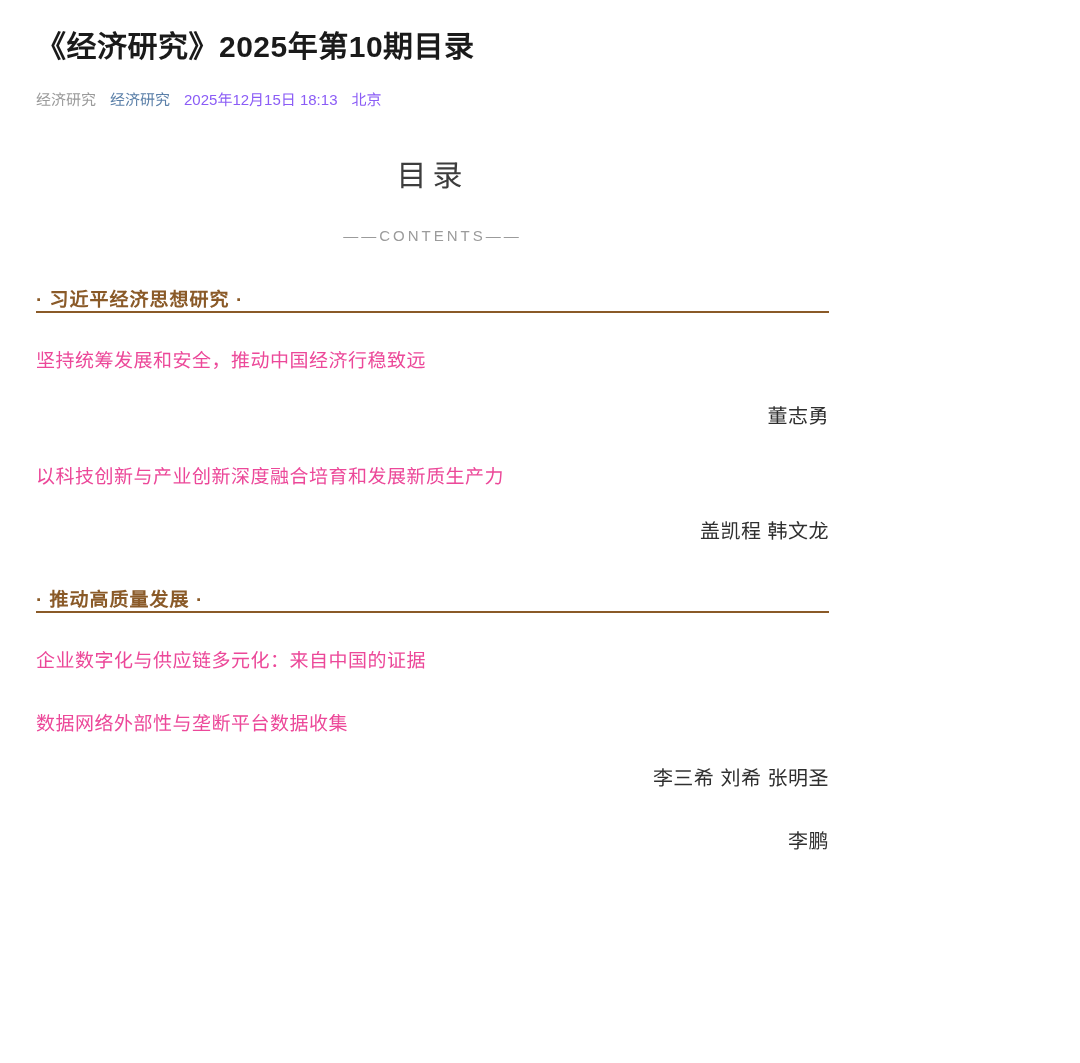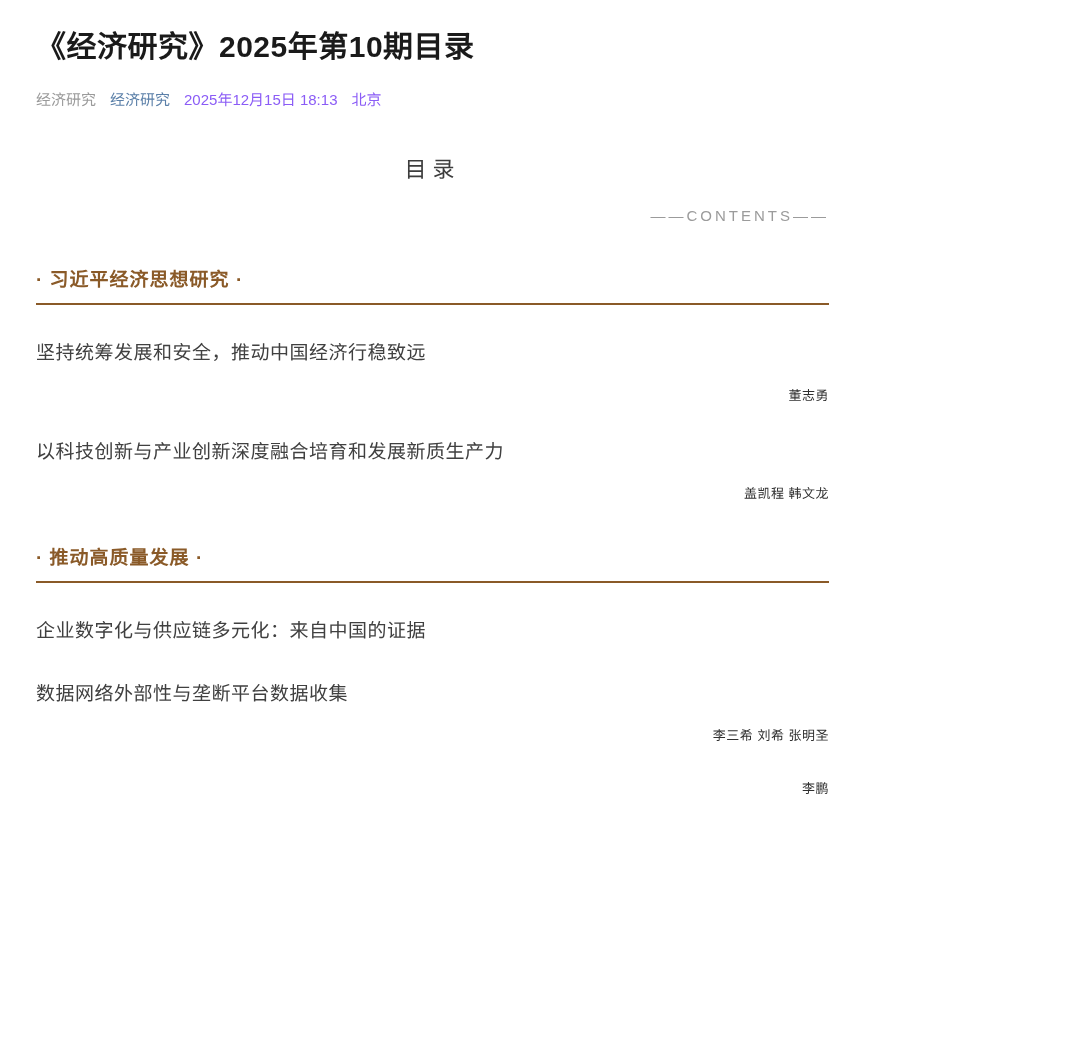--- a/index.html
+++ b/index.html
@@ -44,63 +44,62 @@
   }
   .meta-date, .meta-loc {
     color: #8b5cf6;
   }
   
   .contents-block {
     text-align: center;
     margin-top: 42px;
   }
   .contents-title {
-    font-size: 22px;
+    font-size: 30px;
     color: #3d3d3d;
     letter-spacing: 6px;
     font-weight: normal;
   }
   .contents-sub {
-    margin-top: 24px;
+    margin-top: 32px;
     font-size: 15px;
     color: #9b9b9b;
     letter-spacing: 3px;
-    text-align: right;
   }
   
   .section {
     margin-top: 40px;
   }
   .section-head {
     font-size: 19px;
     font-weight: bold;
     color: #8a5a28;
     letter-spacing: 1px;
-    padding-bottom: 12px;
+    padding-bottom: 0;
   }
   .section-rule {
     height: 2px;
     background: #8a5a28;
     width: 100%;
   }
   
   .entry {
     margin-top: 34px;
   }
   .entry-title {
     font-size: 19px;
-    color: #404040;
+    color: #ec4899;
     line-height: 1.5;
     letter-spacing: 0.5px;
   }
   .entry-authors {
     text-align: right;
-    font-size: 13px;
+    font-size: 20px;
     color: #2f2f2f;
-    margin-top: 17px;
+    margin-top: 24px;
     letter-spacing: 0.5px;
   }
 </style>
 </head>
 <body>
 
 <div class="page">
 
   <h1 class="article-title">《经济研究》2025年第10期目录</h1>
 

